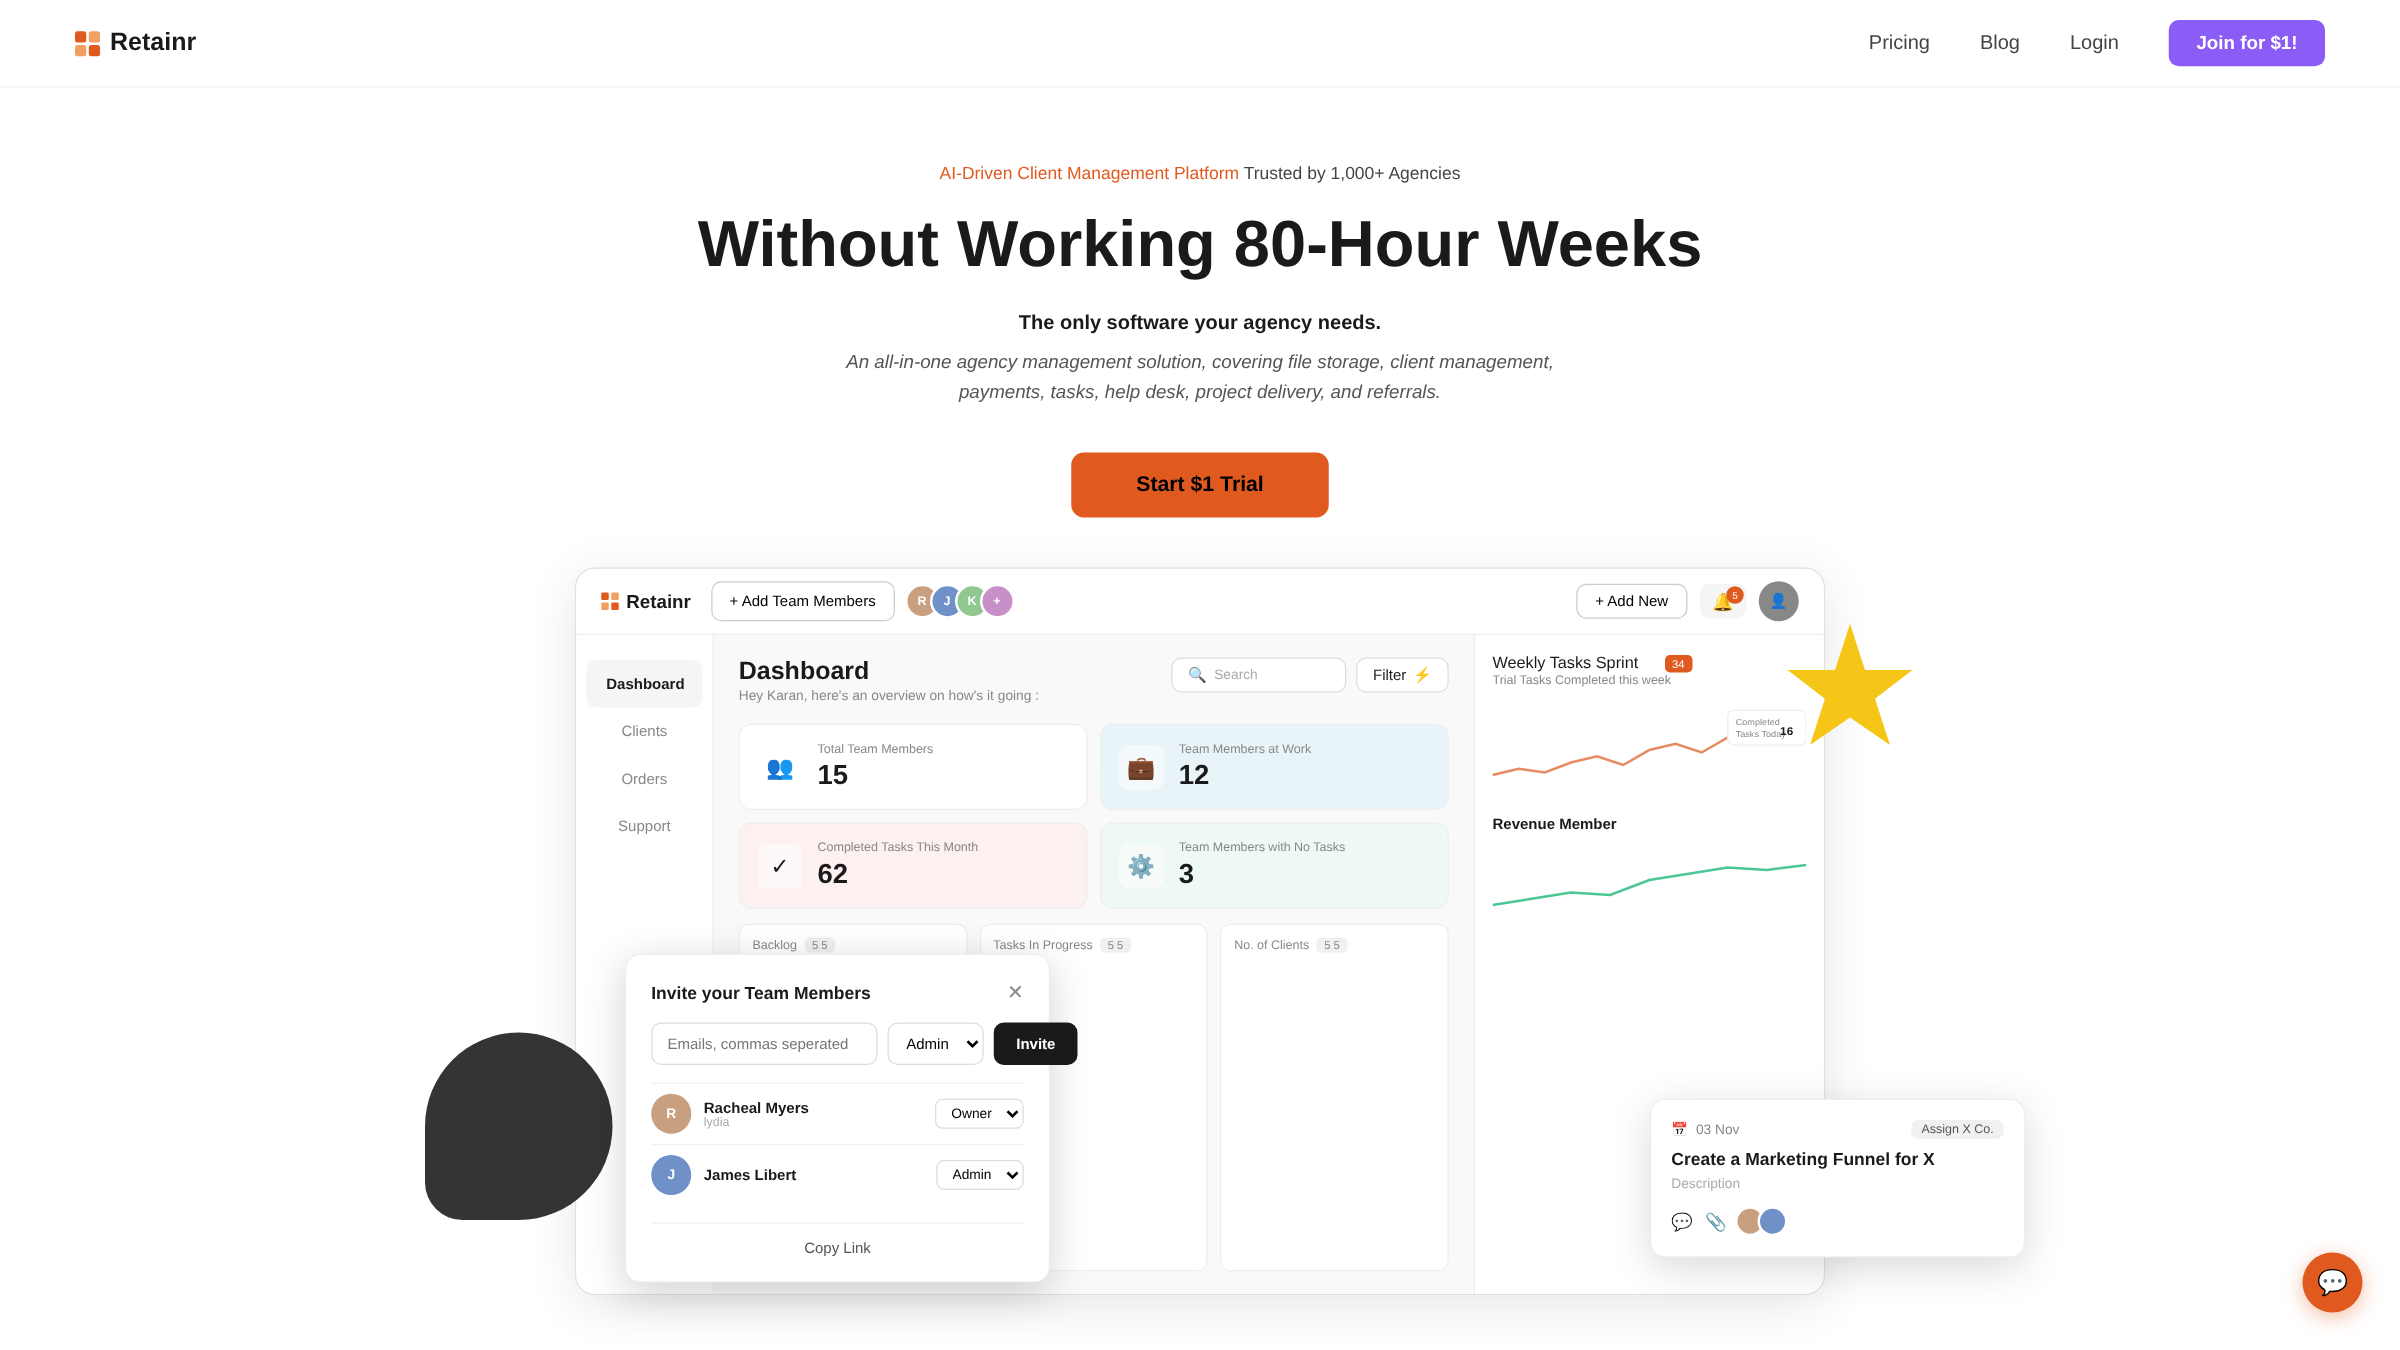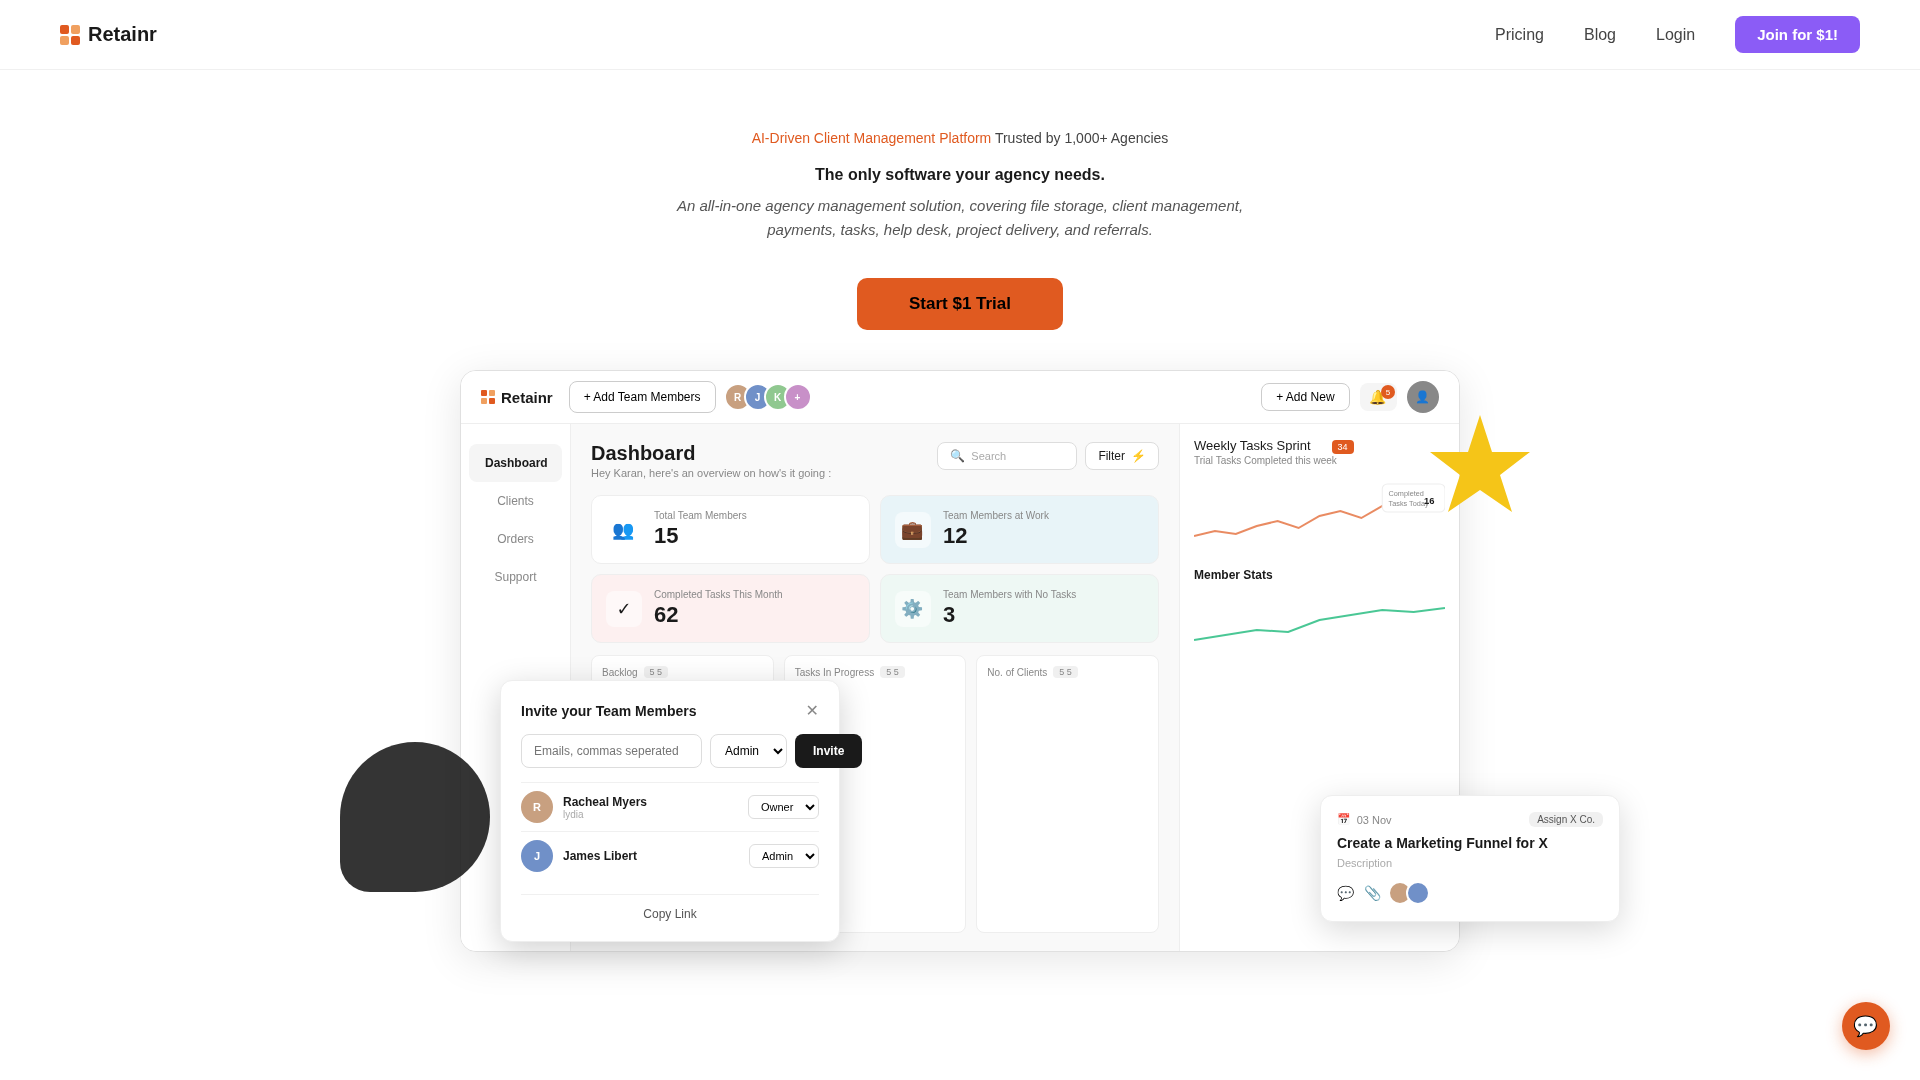--- a/index.html
+++ b/index.html
@@ -152,20 +152,21 @@
     <a class="nav-link">Login</a>
     <button class="nav-cta">Join for $1!</button>
   </div>
 </nav>
 
 <section class="hero">
   <p class="hero-badge">
     <span style="color:#e05a20;">AI-Driven Client Management Platform</span>
     <span style="color:#444;"> Trusted by 1,000+ Agencies</span>
   </p>
+  <div class="hero-subtitle">Without Working 80-Hour Weeks</div>
   <p class="hero-desc-bold">The only software your agency needs.</p>
   <p class="hero-desc">An all-in-one agency management solution, covering file storage, client management, payments, tasks, help desk, project delivery, and referrals.</p>
   <button class="btn-trial">Start $1 Trial</button>
 </section>
 
 <div class="preview-section">
   <div class="preview-wrapper">
 
     <div class="blob-left"></div>
 
@@ -321,21 +322,21 @@
               <circle cx="220" cy="25" r="4" fill="#e05a20"></circle>
 
               <rect x="180" y="8" width="60" height="28" rx="5" fill="#fff" stroke="#eee" stroke-width="1"></rect>
               <text x="186" y="20" font-size="7" fill="#888">Completed</text>
               <text x="186" y="30" font-size="7" fill="#888">Tasks Today</text>
               <text x="220" y="28" font-size="9" font-weight="bold" fill="#1a1a1a">16</text>
             </svg>
           </div>
 
           <div class="revenue-section">
-            <div class="revenue-title">Member Stats</div>
+            <div class="revenue-title">Revenue Member</div>
             <div class="revenue-chart">
               <svg viewBox="0 0 240 60" preserveAspectRatio="none" style="width:100%;height:60px;">
                 <polyline points="0,50 30,45 60,40 90,42 120,30 150,25 180,20 210,22 240,18" fill="none" stroke="#1db97b" stroke-width="2" opacity="0.8"></polyline>
               </svg>
             </div>
           </div>
         </div>
       </div>
     </div>
 

